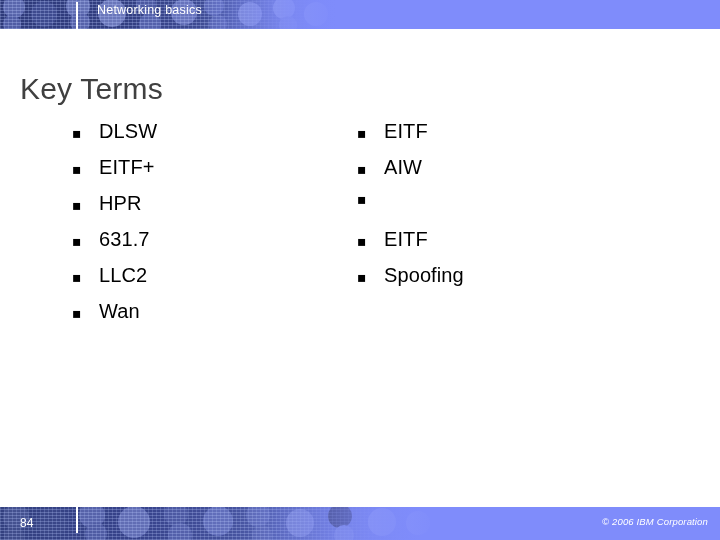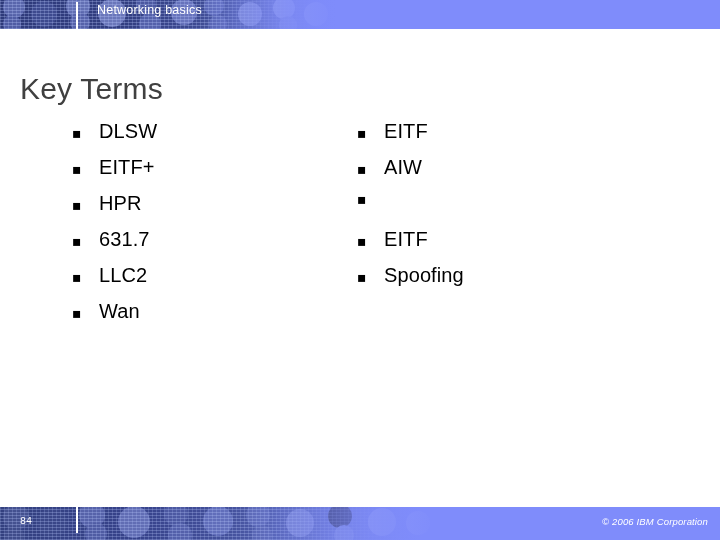--- a/index.html
+++ b/index.html
@@ -170,23 +170,22 @@
   }
   .ftr-divider {
     position: absolute;
     left: 76px; top: 0px;
     width: 2px; height: 26px;
     background: #ffffff;
   }
   .page-number {
     position: absolute;
     left: 20px; top: 9px;
-    font-size: 10px;
+    font-size: 12px;
     color: #ffffff;
-    font-family: Liberation Mono, monospace;
   }
   .copyright {
     position: absolute;
     right: 12px; top: 9px;
     font-size: 9.5px;
     color: #ffffff;
     white-space: nowrap;
     letter-spacing: .15px;
     font-style: italic;
   }

